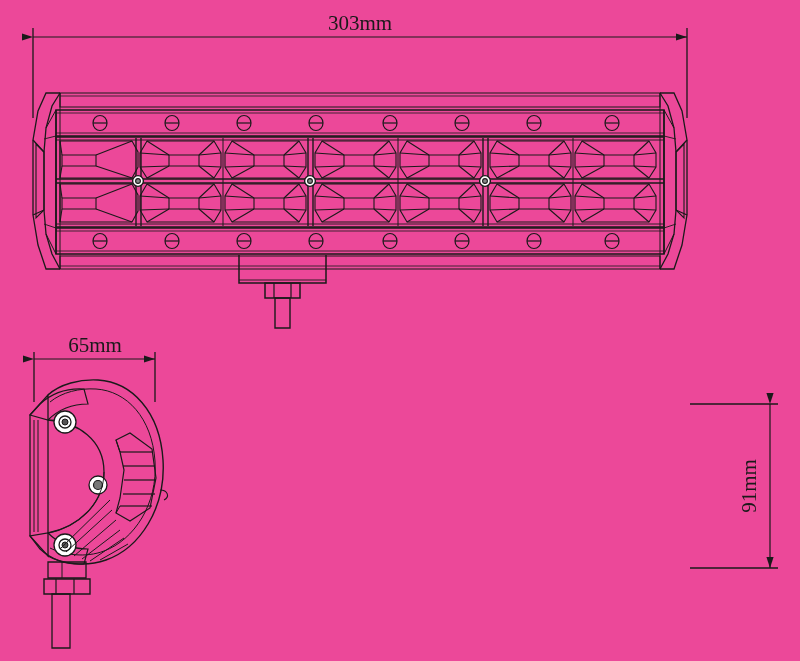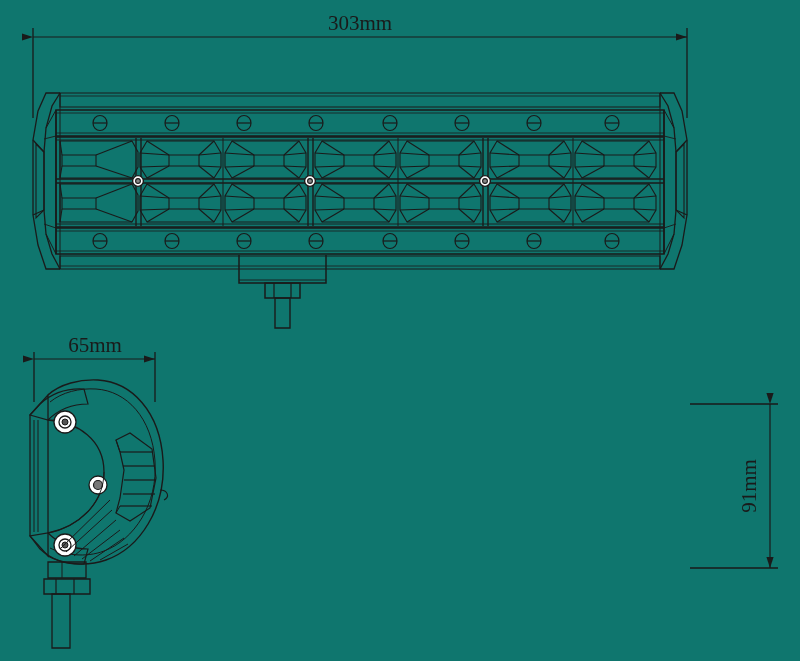--- a/index.html
+++ b/index.html
@@ -1,18 +1,18 @@
 <!DOCTYPE html>
 <html><head>
 <meta charset="utf-8">
 <style>
   html,body{margin:0;padding:0;background:#ffffff;}
   body{width:800px;height:661px;overflow:hidden;
        font-family:"Liberation Serif", serif;}
-  #stage{position:relative;width:800px;height:661px;background:#0f766e;}
+  #stage{position:relative;width:800px;height:661px;background:#ec4899;}
   svg{display:block;}
   .dimtext{font-family:"Liberation Serif", serif;font-size:21px;fill:#1a1a1a;}
 </style>
 </head>
 <body>
 
 <div id="stage">
 
 <svg width="800" height="661" viewBox="0 0 800 661" xmlns="http://www.w3.org/2000/svg">
 

